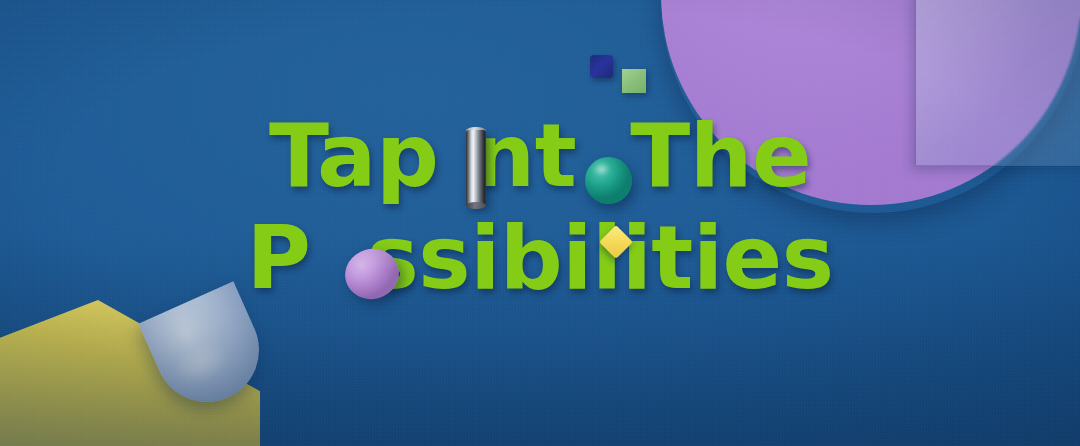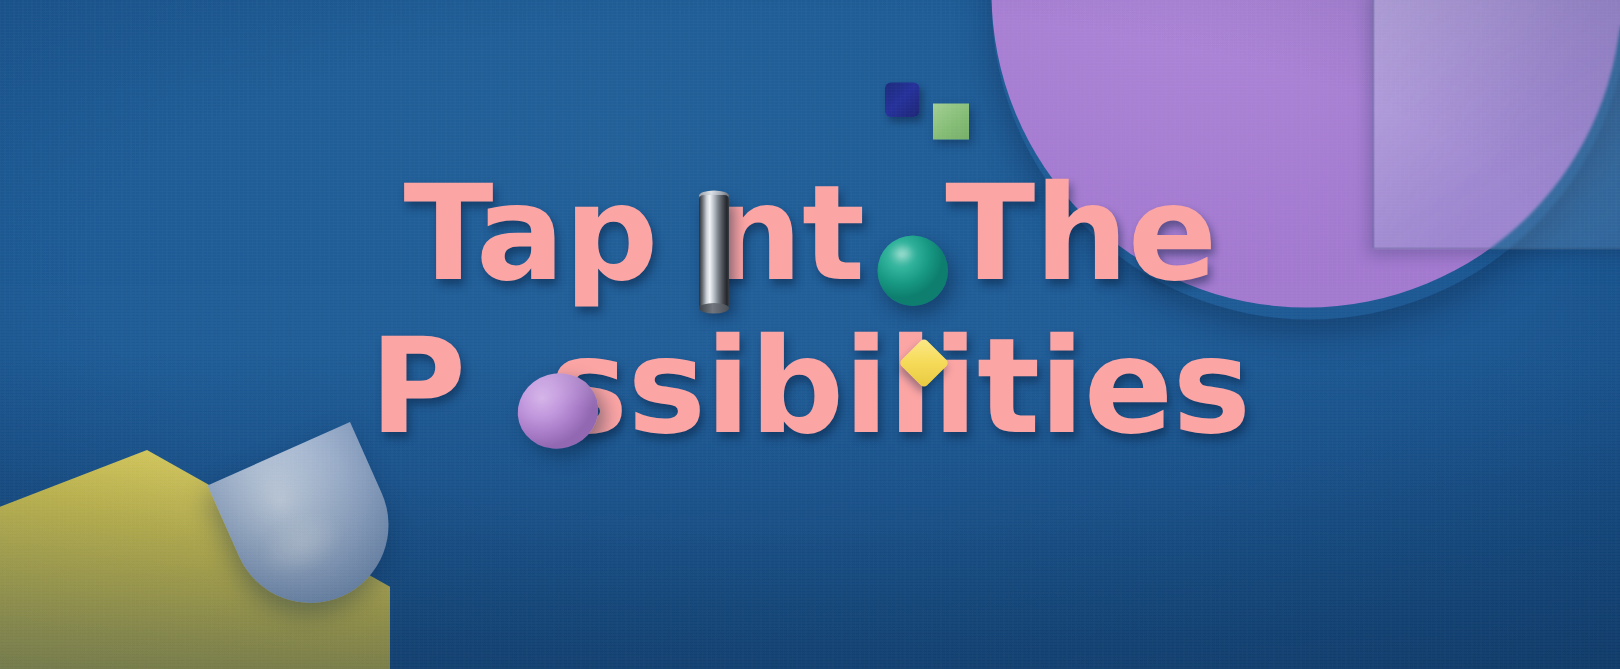--- a/index.html
+++ b/index.html
@@ -157,21 +157,21 @@
     background: radial-gradient(60% 60% at 40% 40%, rgba(255,255,255,0.55), rgba(255,255,255,0) 72%);
     filter: blur(3px);
   }
 
   
   .headline {
     position: absolute;
     left: 0; right: 0;
     top: 112px;
     text-align: center;
-    color: #fca5a5;
+    color: #84cc16;
     font-weight: 700;
     letter-spacing: -0.5px;
     line-height: 1.0;
     text-shadow: 2px 4px 6px rgba(6,26,56,0.45);
     user-select: none;
   }
   .line {
     position: relative;
     display: block;
     white-space: nowrap;

